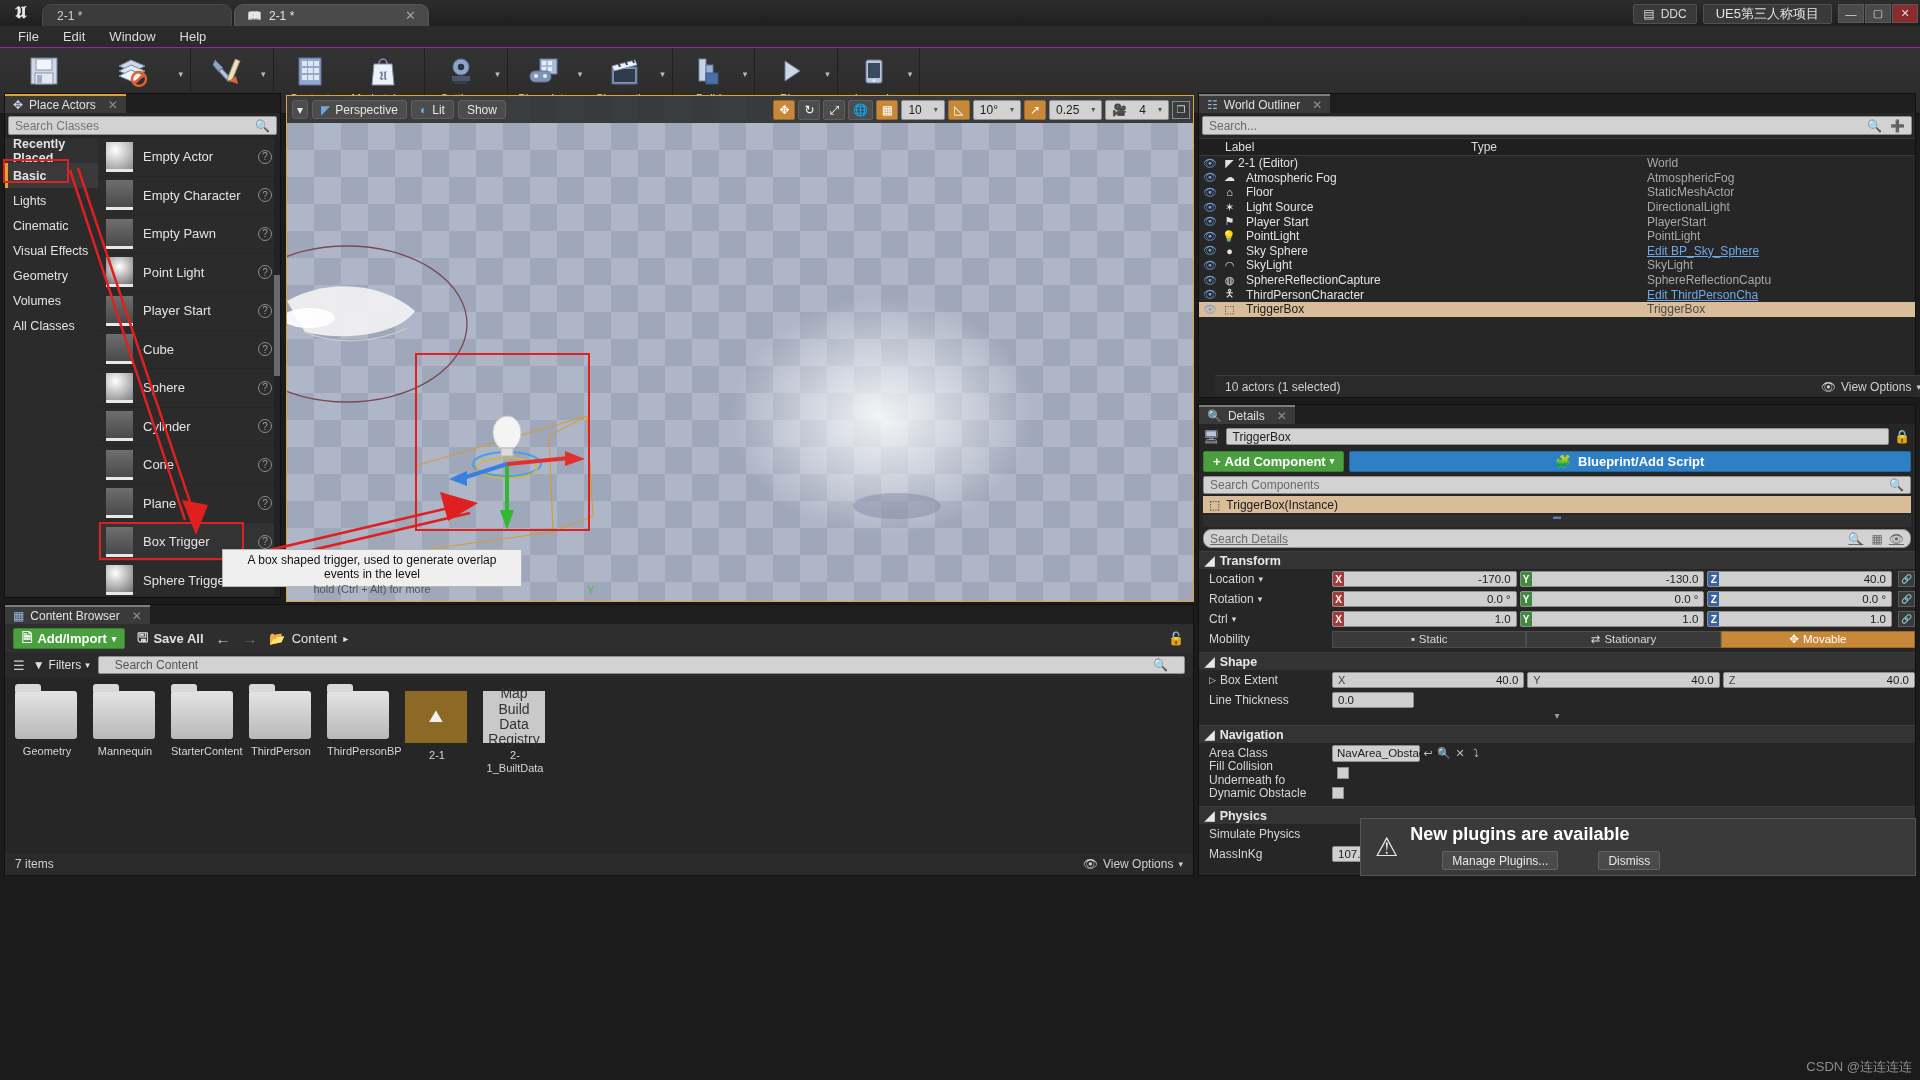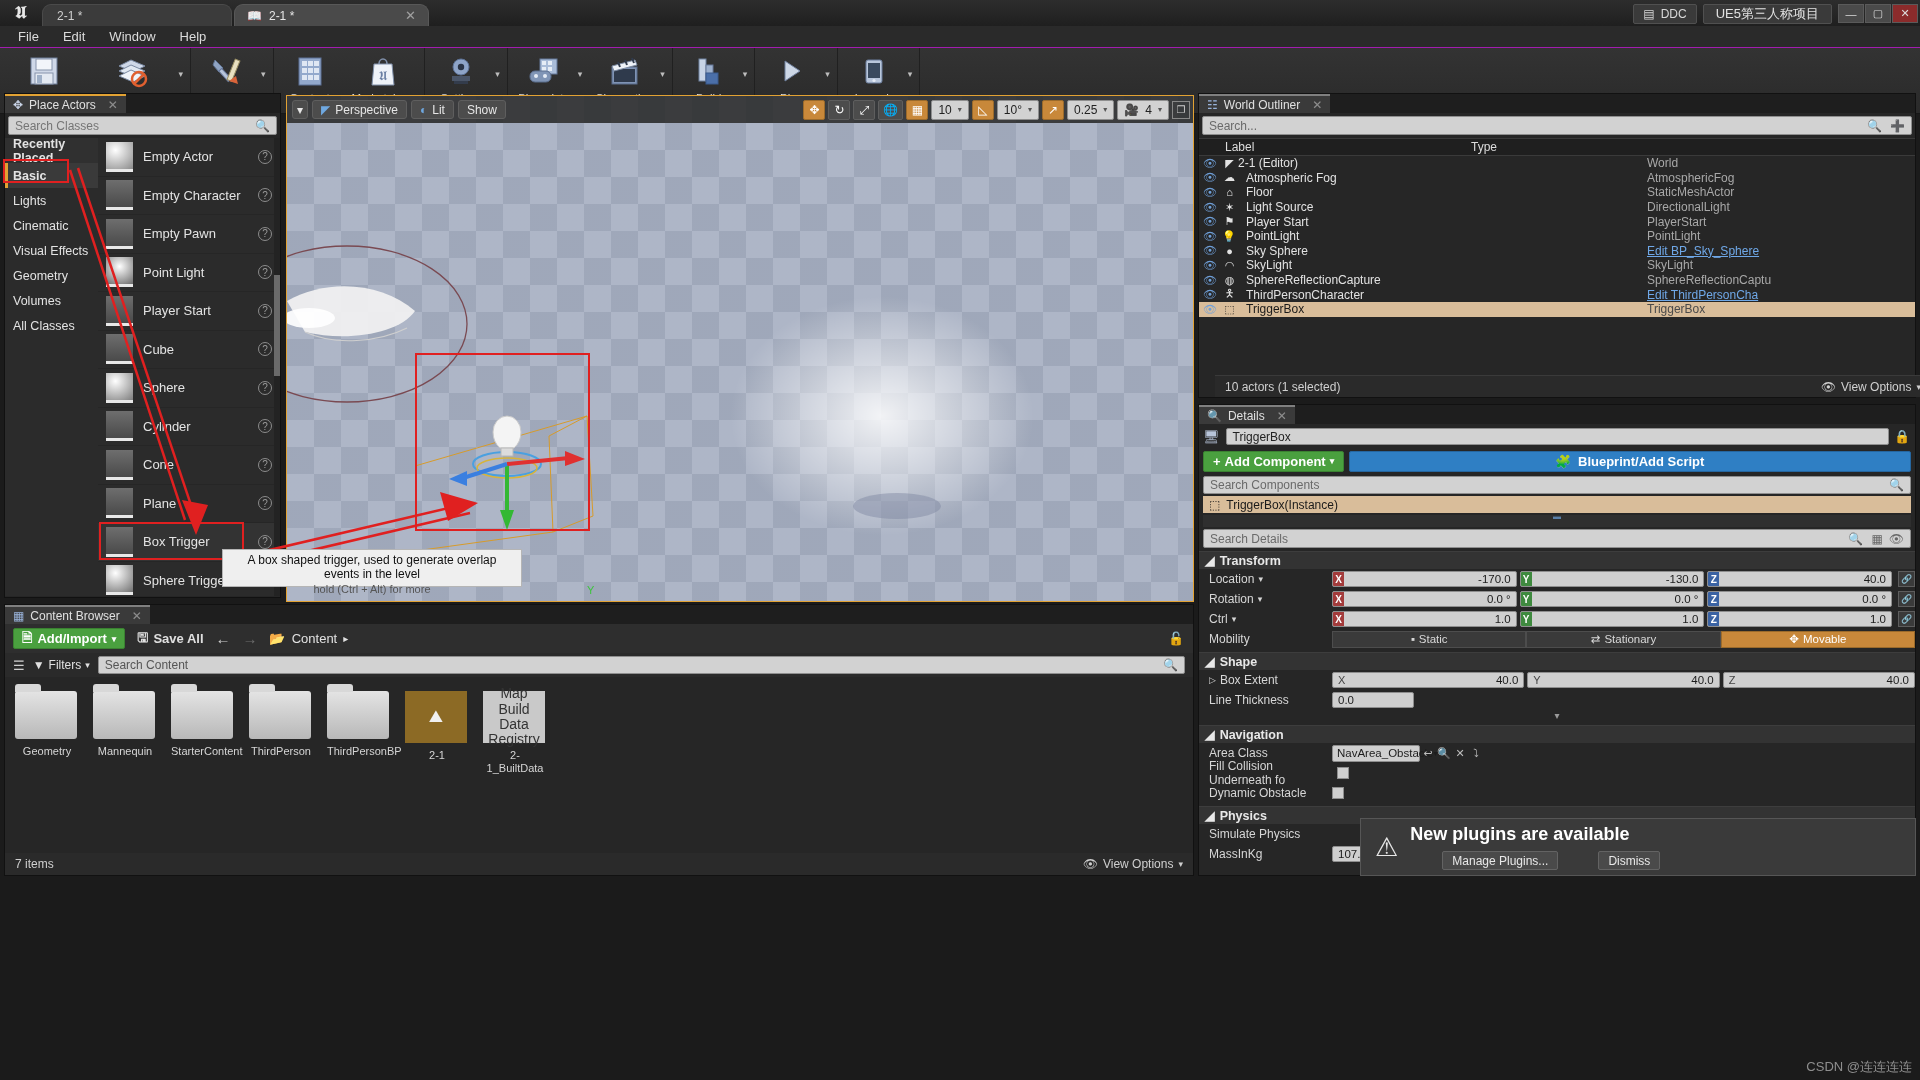--- a/index.html
+++ b/index.html
@@ -82,21 +82,21 @@
     border:1px solid #e2a233; background:#8e97aa; overflow:hidden;}
   .vp-toolbar { position:absolute; left:0; top:0; width:908px; height:27px;
     background:rgba(40,40,40,.86); display:flex; align-items:center; gap:4px; padding:0 5px; z-index:6;}
   .vp-btn { height:19px; background:#4c4c4c; border:1px solid #5e5e5e; border-radius:3px;
     display:flex; align-items:center; gap:5px; padding:0 8px; font-size:12px; color:#e6e6e6;}
   .vp-btn.arrow { padding:0 4px; }
   .vp-right { margin-left:auto; display:flex; align-items:center; gap:3px;}
   .vp-tgl { height:20px; min-width:22px; background:#c8883a; border:1px solid #9a6a2b; border-radius:2px;
     display:flex; align-items:center; justify-content:center; color:#fff; font-size:12px; padding:0 4px;}
   .vp-num { height:20px; background:#d2d2d2; border:1px solid #8e8e8e; border-radius:2px; color:#222;
-    font-size:12px; display:flex; align-items:center; padding:0 6px; gap:6px;}
+    font-size:12px; display:flex; align-items:center; padding:0 6px; gap:12px;}
   .vp-num .cv { font-size:8px; color:#555;}
   .vp-sq { width:18px; height:18px; border:1px solid #888; color:#ccc; font-size:10px;
     display:flex; align-items:center; justify-content:center;}
   .checker { position:absolute; inset:0;
     background-image:
       linear-gradient(rgba(255,255,255,.05),rgba(255,255,255,.05)),
       repeating-conic-gradient(#9aa3b6 0% 25%, #aab2c4 0% 50%);
     background-size:100% 100%, 54px 54px; }
   .vp-glow { position:absolute; left:430px; top:190px; width:330px; height:260px;
     background:radial-gradient(ellipse at center, rgba(255,255,255,.85), rgba(255,255,255,0) 65%);}
@@ -121,21 +121,21 @@
   .addimport { height:21px; background:#4aa03f; border:1px solid #3a8231; border-radius:2px; color:#fff;
     font-size:13px; font-weight:bold; display:flex; align-items:center; gap:5px; padding:0 8px;}
   .saveall { display:flex; align-items:center; gap:5px; font-size:13px; color:#e0e0e0; font-weight:bold;}
   .navarrow { color:#cfcfcf; font-size:15px;}
   .navarrow.dim { color:#6d6d6d;}
   .crumb { display:flex; align-items:center; gap:6px; font-size:13px; color:#e2e2e2;}
   .lockico { margin-left:auto; color:#b5b5b5; font-size:13px;}
   .cb-row2 { height:24px; display:flex; align-items:center; gap:8px; padding:0 8px; background:#2a2a2a;}
   .filters { display:flex; align-items:center; gap:4px; font-size:12px; color:#e0e0e0;}
   .cb-search { flex:1; height:18px; background:#d2d2d2; border:1px solid #8e8e8e; border-radius:2px;
-    display:flex; align-items:center; padding:0 6px; font-size:12px; color:#555;}
+    display:flex; align-items:center; padding:0 16px; font-size:12px; color:#555;}
   .cb-grid { display:flex; gap:14px; padding:14px 10px 0 10px;}
   .asset { width:64px; text-align:center;}
   .folder { width:62px; height:48px; background:linear-gradient(#e4e4e4,#b8b8b8);
     border-radius:3px; position:relative;}
   .folder:before { content:""; position:absolute; left:0; top:-7px; width:26px; height:8px;
     background:#d8d8d8; border-top-left-radius:3px; border-top-right-radius:3px;}
   .asset .nm { font-size:11px; color:#d5d5d5; margin-top:6px; line-height:1.15;}
   .map-thumb { width:62px; height:52px; background:#8c6a25; display:flex; align-items:center;
     justify-content:center; color:#f0f0f0; font-size:17px;}
   .data-thumb { width:62px; height:52px; background:#c9c9c9; color:#333; font-size:14px;
@@ -186,22 +186,22 @@
     font-size:13px; font-weight:bold; display:flex; align-items:center; gap:4px; padding:0 9px;}
   .bpscript { flex:1; height:21px; background:#2f7fc4; border:1px solid #2566a0; border-radius:2px; color:#fff;
     font-size:13px; font-weight:bold; display:flex; align-items:center; justify-content:center; gap:6px;}
   .dt-srch { height:18px; margin:3px 4px 0; background:#d2d2d2; border:1px solid #8e8e8e; border-radius:2px;
     display:flex; align-items:center; padding:0 6px; font-size:12px; color:#6a6a6a;}
   .comp-row { height:17px; background:#d9bd9a; display:flex; align-items:center; gap:6px;
     padding:0 6px; font-size:12px; color:#1a1a1a; margin:2px 4px 0;}
   .sep-strip { height:12px; margin:2px 4px; background:#2f2f2f; position:relative;}
   .sep-strip:after { content:"▬"; position:absolute; left:50%; top:-3px; transform:translateX(-50%);
     color:#5a7fa8; font-size:8px;}
-  .dt-srch2 { height:19px; margin:2px 4px 0; background:#d2d2d2; border:1px solid #8e8e8e; border-radius:2px;
-    display:flex; align-items:center; padding:0 6px; font-size:12px; color:#6a6a6a;}
+  .dt-srch2 { height:19px; margin:2px 4px 0; background:#d2d2d2; border:1px solid #8e8e8e; border-radius:8px;
+    display:flex; align-items:center; padding:0 6px; font-size:12px; color:#6a6a6a;text-decoration:underline;}
   .sec-hdr { height:18px; background:#333; display:flex; align-items:center; gap:5px; padding:0 6px;
     font-size:12.5px; font-weight:bold; color:#e8e8e8; margin-top:3px; border-top:1px solid #3d3d3d;}
   .prow { height:20px; display:flex; align-items:center; padding-left:10px; font-size:12px; color:#d6d6d6;}
   .prow .lab { width:123px; display:flex; align-items:center; gap:4px;}
   .vec { display:flex; gap:3px; align-items:center; flex:1;}
   .axis { display:flex; align-items:center; flex:1; height:16px; background:#cfcfcf; border:1px solid #8e8e8e;
     border-radius:2px; overflow:hidden;}
   .axis .tag { width:11px; height:100%; display:flex; align-items:center; justify-content:center;
     font-size:10px; font-weight:bold; color:#fff;}
   .axis .tag.x { background:#a33b3b;} .axis .tag.y { background:#3f8a3f;} .axis .tag.z { background:#3b63a3;}

